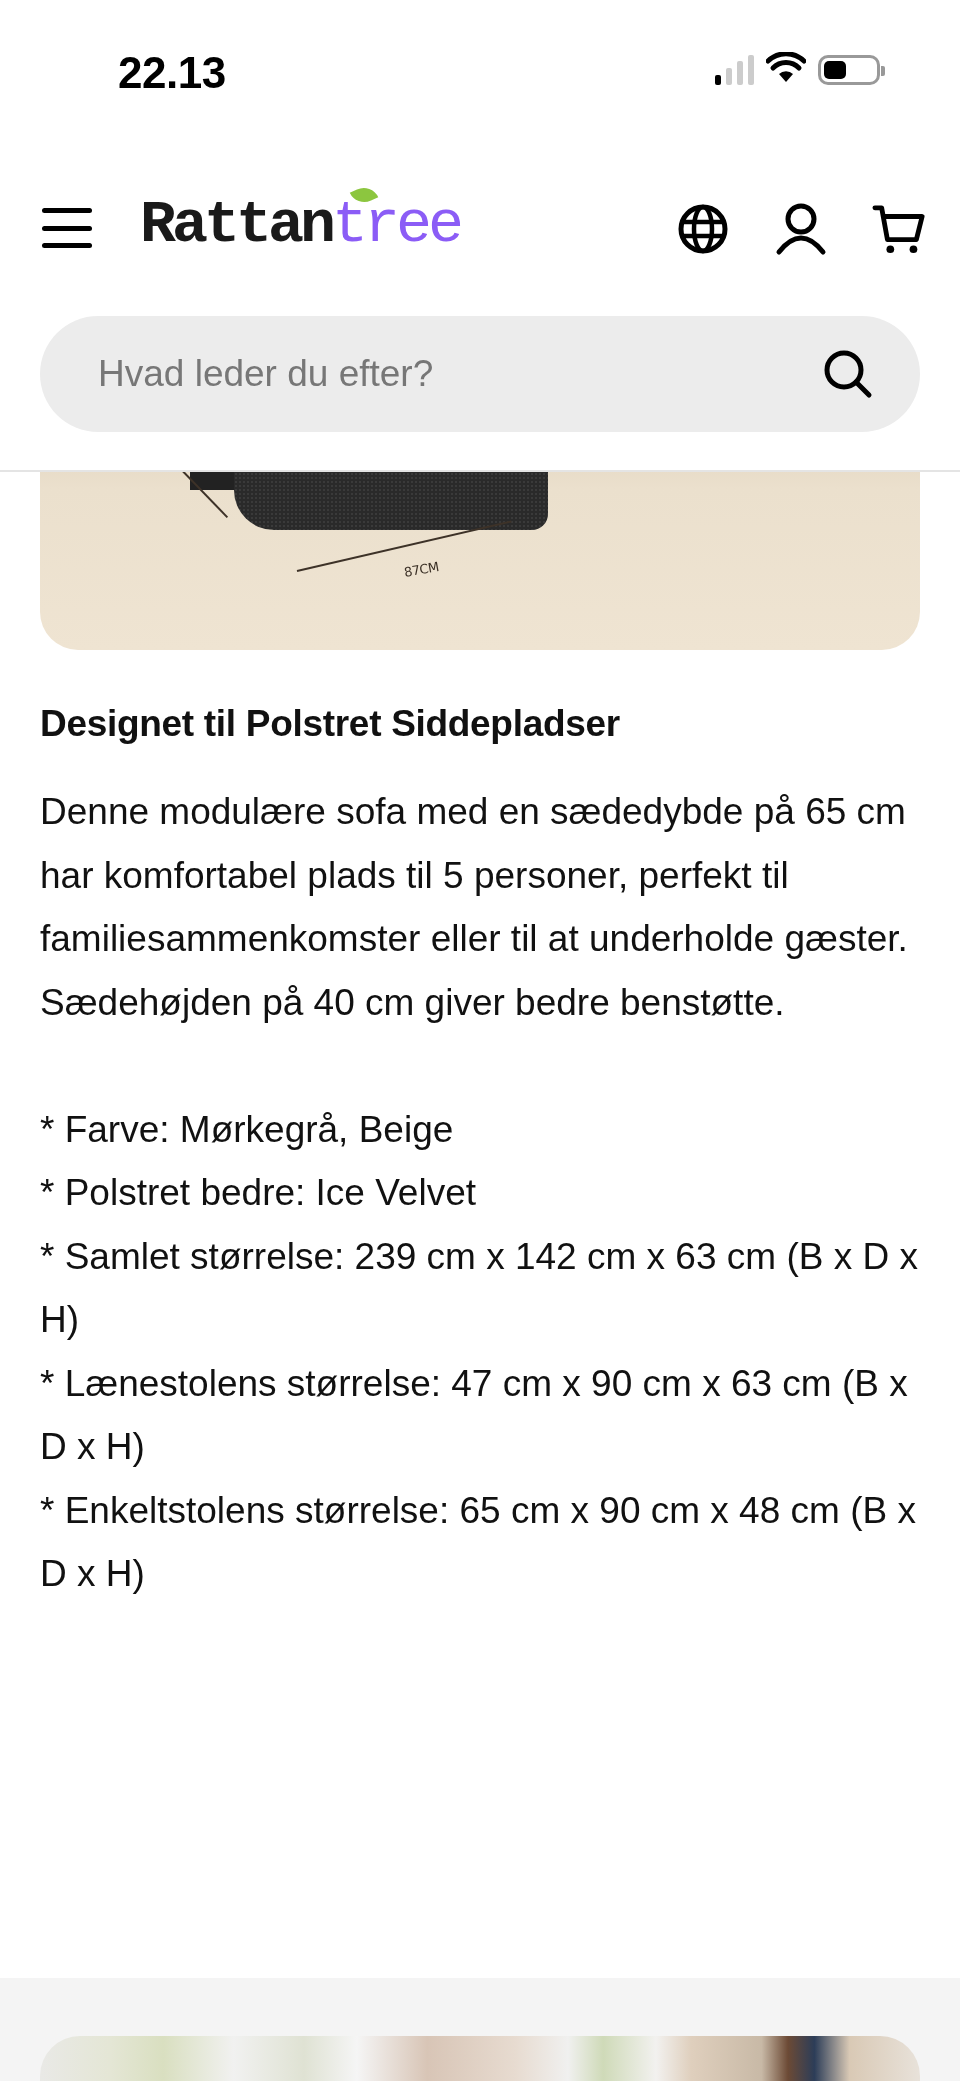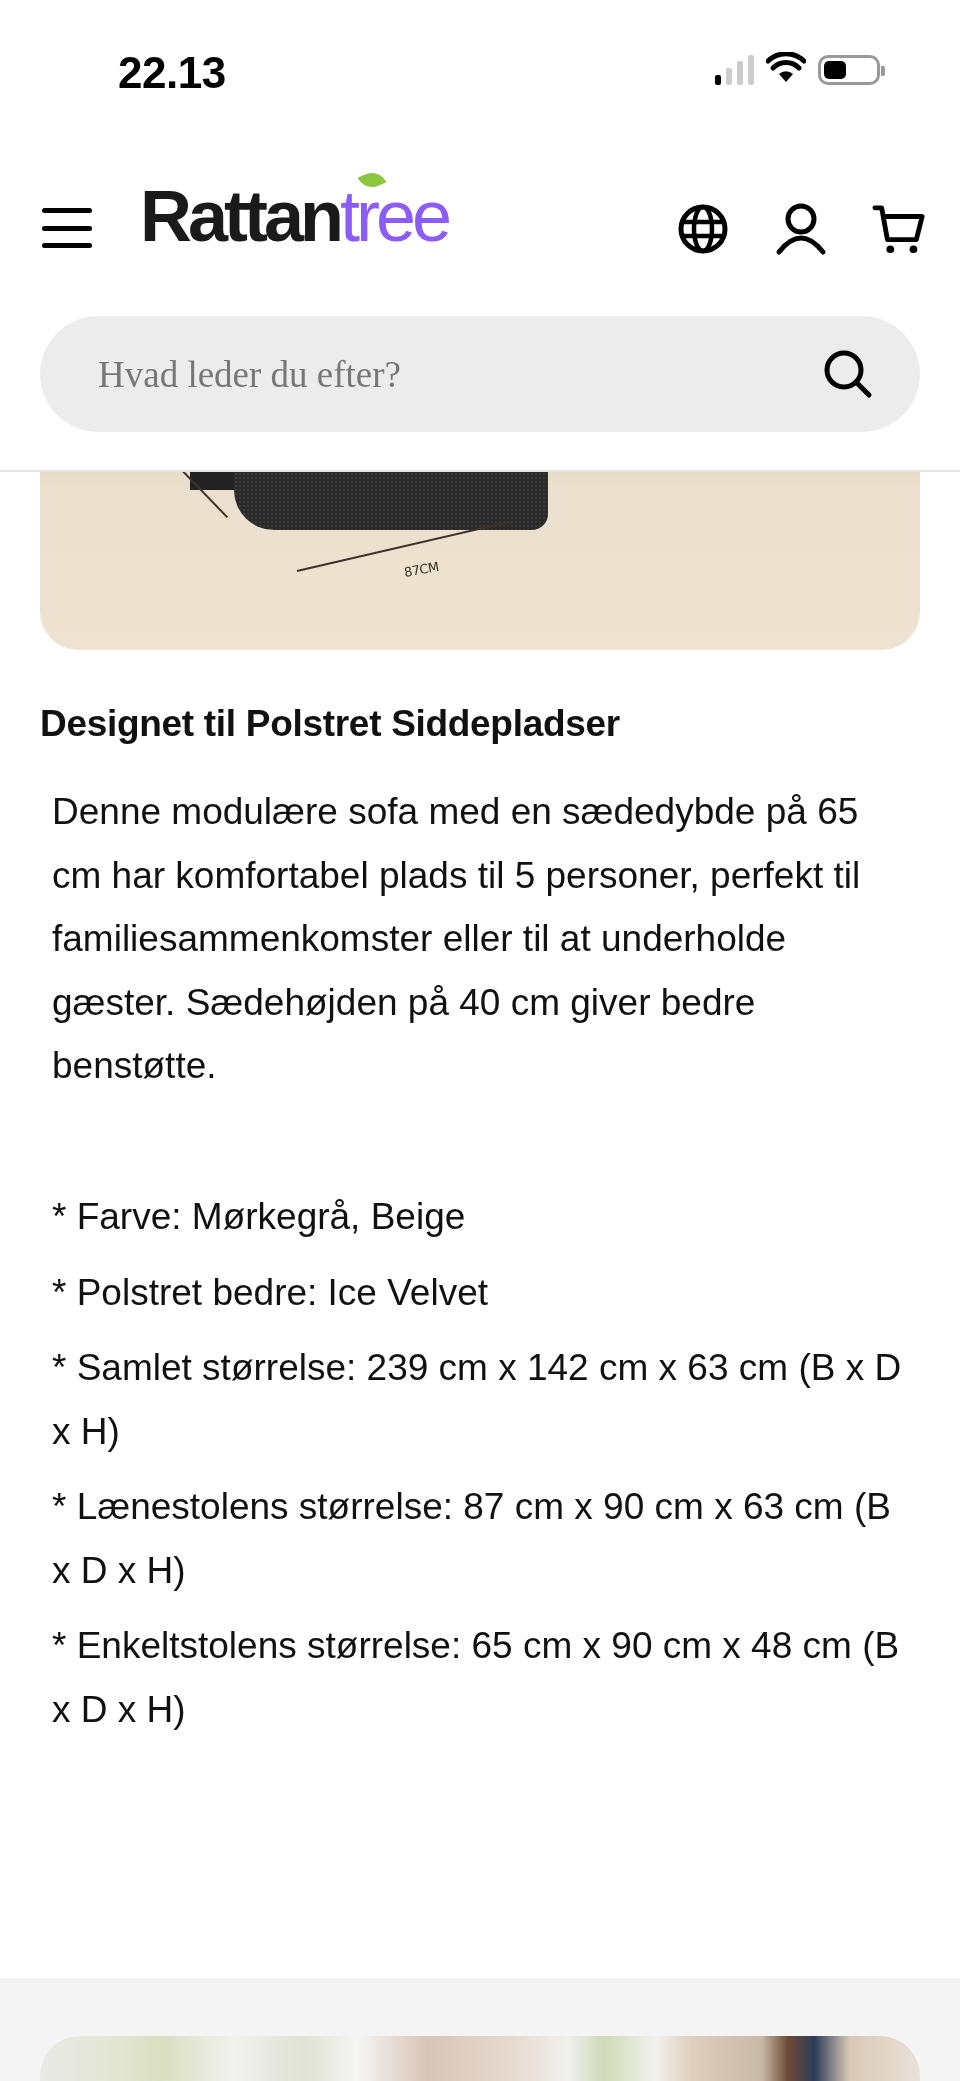--- a/index.html
+++ b/index.html
@@ -17,29 +17,29 @@
     .signal span:nth-child(3) { height: 24px; }
     .signal span:nth-child(4) { height: 30px; }
     .battery { position: relative; width: 62px; height: 30px; border: 3px solid #999; border-radius: 10px; }
     .battery::after { content: ""; position: absolute; right: -8px; top: 8px; width: 4px; height: 10px; background: #999; border-radius: 0 2px 2px 0; }
     .battery .fill { position: absolute; left: 3px; top: 3px; width: 22px; height: 18px; background: #000; border-radius: 5px; }
 
     
     .site-header { position: absolute; top: 140px; left: 0; width: 960px; height: 332px; background: #fff; border-bottom: 2px solid #e4e4e4; z-index: 5; }
     .menu-btn { position: absolute; left: 40px; top: 64px; width: 54px; height: 48px; display: flex; flex-direction: column; justify-content: space-between; padding: 4px 2px; cursor: pointer; }
     .menu-btn span { display: block; height: 5px; background: #000; border-radius: 3px; }
-    .logo { position: absolute; left: 140px; top: 40px; height: 90px; display: flex; align-items: flex-start; font-family: Liberation Sans, sans-serif; font-size: 72px; letter-spacing: -4px; line-height: 1; cursor: pointer; }
+    .logo { position: absolute; left: 140px; top: 40px; height: 90px; display: flex; align-items: center; font-family: Liberation Mono, monospace; font-size: 60px; letter-spacing: -4px; line-height: 1; cursor: pointer; }
     .logo .dark { color: #1a1a1a; font-weight: 700; }
     .logo .green { color: #8b5cf6; font-weight: 400; position: relative; }
     .logo .leaf { position: absolute; left: 20px; top: -8px; width: 24px; height: 16px; background: #8cc63f; border-radius: 0 16px 0 16px; transform: rotate(-25deg); }
     .header-icons { position: absolute; right: 34px; top: 62px; display: flex; gap: 44px; align-items: center; }
     .hicon { width: 54px; height: 54px; display: flex; align-items: center; justify-content: center; cursor: pointer; }
 
     .search-bar { position: absolute; left: 40px; top: 176px; width: 880px; height: 116px; background: #ececec; border-radius: 58px; display: flex; align-items: center; padding: 0 44px 0 58px; }
-    .search-bar input { flex: 1; border: none; background: transparent; outline: none; font-family: Liberation Serif, serif; font-size: 37px; color: #000000; }
+    .search-bar input { flex: 1; border: none; background: transparent; outline: none; font-family: Liberation Sans, sans-serif; font-size: 37px; color: #000000; }
     .search-bar input::placeholder { color: #777; }
     .search-icon { width: 56px; height: 56px; display: flex; align-items: center; justify-content: center; cursor: pointer; }
 
     
     .product-image { position: absolute; left: 40px; top: 420px; width: 880px; height: 230px; border-radius: 0 0 38px 38px; overflow: hidden;
       background: linear-gradient(180deg, #e0d2bd 0%, #ebe0cd 30%, #efe4d2 100%); }
     .sofa-block { position: absolute; background: #2a2a2a; background-image: radial-gradient(#3a3a3a 1px, transparent 1px); background-size: 4px 4px; }
     .sofa-left { left: 194px; top: 0; width: 314px; height: 110px; border-radius: 0 0 16px 40px; }
     .sofa-left-side { left: 150px; top: 0; width: 60px; height: 70px; background: #222; }
     .sofa-right { left: 590px; top: 0; width: 190px; height: 32px; border-radius: 0 0 40px 60px; transform: skewX(-20deg); }
@@ -47,21 +47,21 @@
     .dim-142 { left: 104px; top: 10px; width: 120px; transform: rotate(46deg); }
     .dim-87 { left: 257px; top: 150px; width: 220px; transform: rotate(-13deg); }
     .dim-label { position: absolute; font-size: 13px; color: #3b3026; font-family: "DejaVu Sans", sans-serif; letter-spacing: -0.5px; }
     .lbl-142 { left: 88px; top: 38px; }
     .lbl-87 { left: 364px; top: 142px; transform: rotate(-10deg); }
 
     
     .description { position: absolute; left: 40px; top: 700px; width: 880px; }
     .desc-title { font-family: "Liberation Sans", sans-serif; font-weight: 700; font-size: 37px; color: #111; line-height: 1.3; margin-bottom: 32px; letter-spacing: -0.3px; }
     .desc-body { font-size: 37px; line-height: 63.5px; color: #111; }
-    .desc-body p { margin: 12px; }
+    .desc-body p { margin: 0; }
     .spacer { height: 63.5px; }
 
     
     .next-section { position: absolute; left: 0; top: 1978px; width: 960px; height: 103px; background: #f4f4f4; }
     .next-image { position: absolute; left: 40px; top: 58px; width: 880px; height: 60px; border-radius: 40px 40px 0 0; overflow: hidden;
       background: linear-gradient(90deg, #e9e9e6 0%, #e4e6d5 8%, #d9dfc0 14%, #f1f1f0 22%, #dfe2d3 30%, #f5f5f5 36%, #d8c5b6 44%, #e7dbd0 54%, #f0f0ef 60%, #cfdab8 64%, #f2f1ef 70%, #dfcfbd 74%, #c8b9a6 82%, #6c4a35 85%, #2c3d58 88%, #d9c9b5 92%, #e8e2da 100%); }
   </style>
 </head>
 <body>
 
@@ -148,20 +148,20 @@
 </div>
 
 <section class="description">
   <h2 class="desc-title">Designet til Polstret Siddepladser</h2>
   <div class="desc-body">
     <p>Denne modulære sofa med en sædedybde på 65 cm har komfortabel plads til 5 personer, perfekt til familiesammenkomster eller til at underholde gæster. Sædehøjden på 40 cm giver bedre benstøtte.</p>
     <div class="spacer"></div>
     <p>* Farve: Mørkegrå, Beige</p>
     <p>* Polstret bedre: Ice Velvet</p>
     <p>* Samlet størrelse: 239 cm x 142 cm x 63 cm (B x D x H)</p>
-    <p>* Lænestolens størrelse: 87 cm x 90 cm x 63 cm (B x D x H)</p>
+    <p>* Lænestolens størrelse: 47 cm x 90 cm x 63 cm (B x D x H)</p>
     <p>* Enkeltstolens størrelse: 65 cm x 90 cm x 48 cm (B x D x H)</p>
   </div>
 </section>
 
 <section class="next-section">
   <div class="next-image"></div>
 </section>
 
 </body></html>

